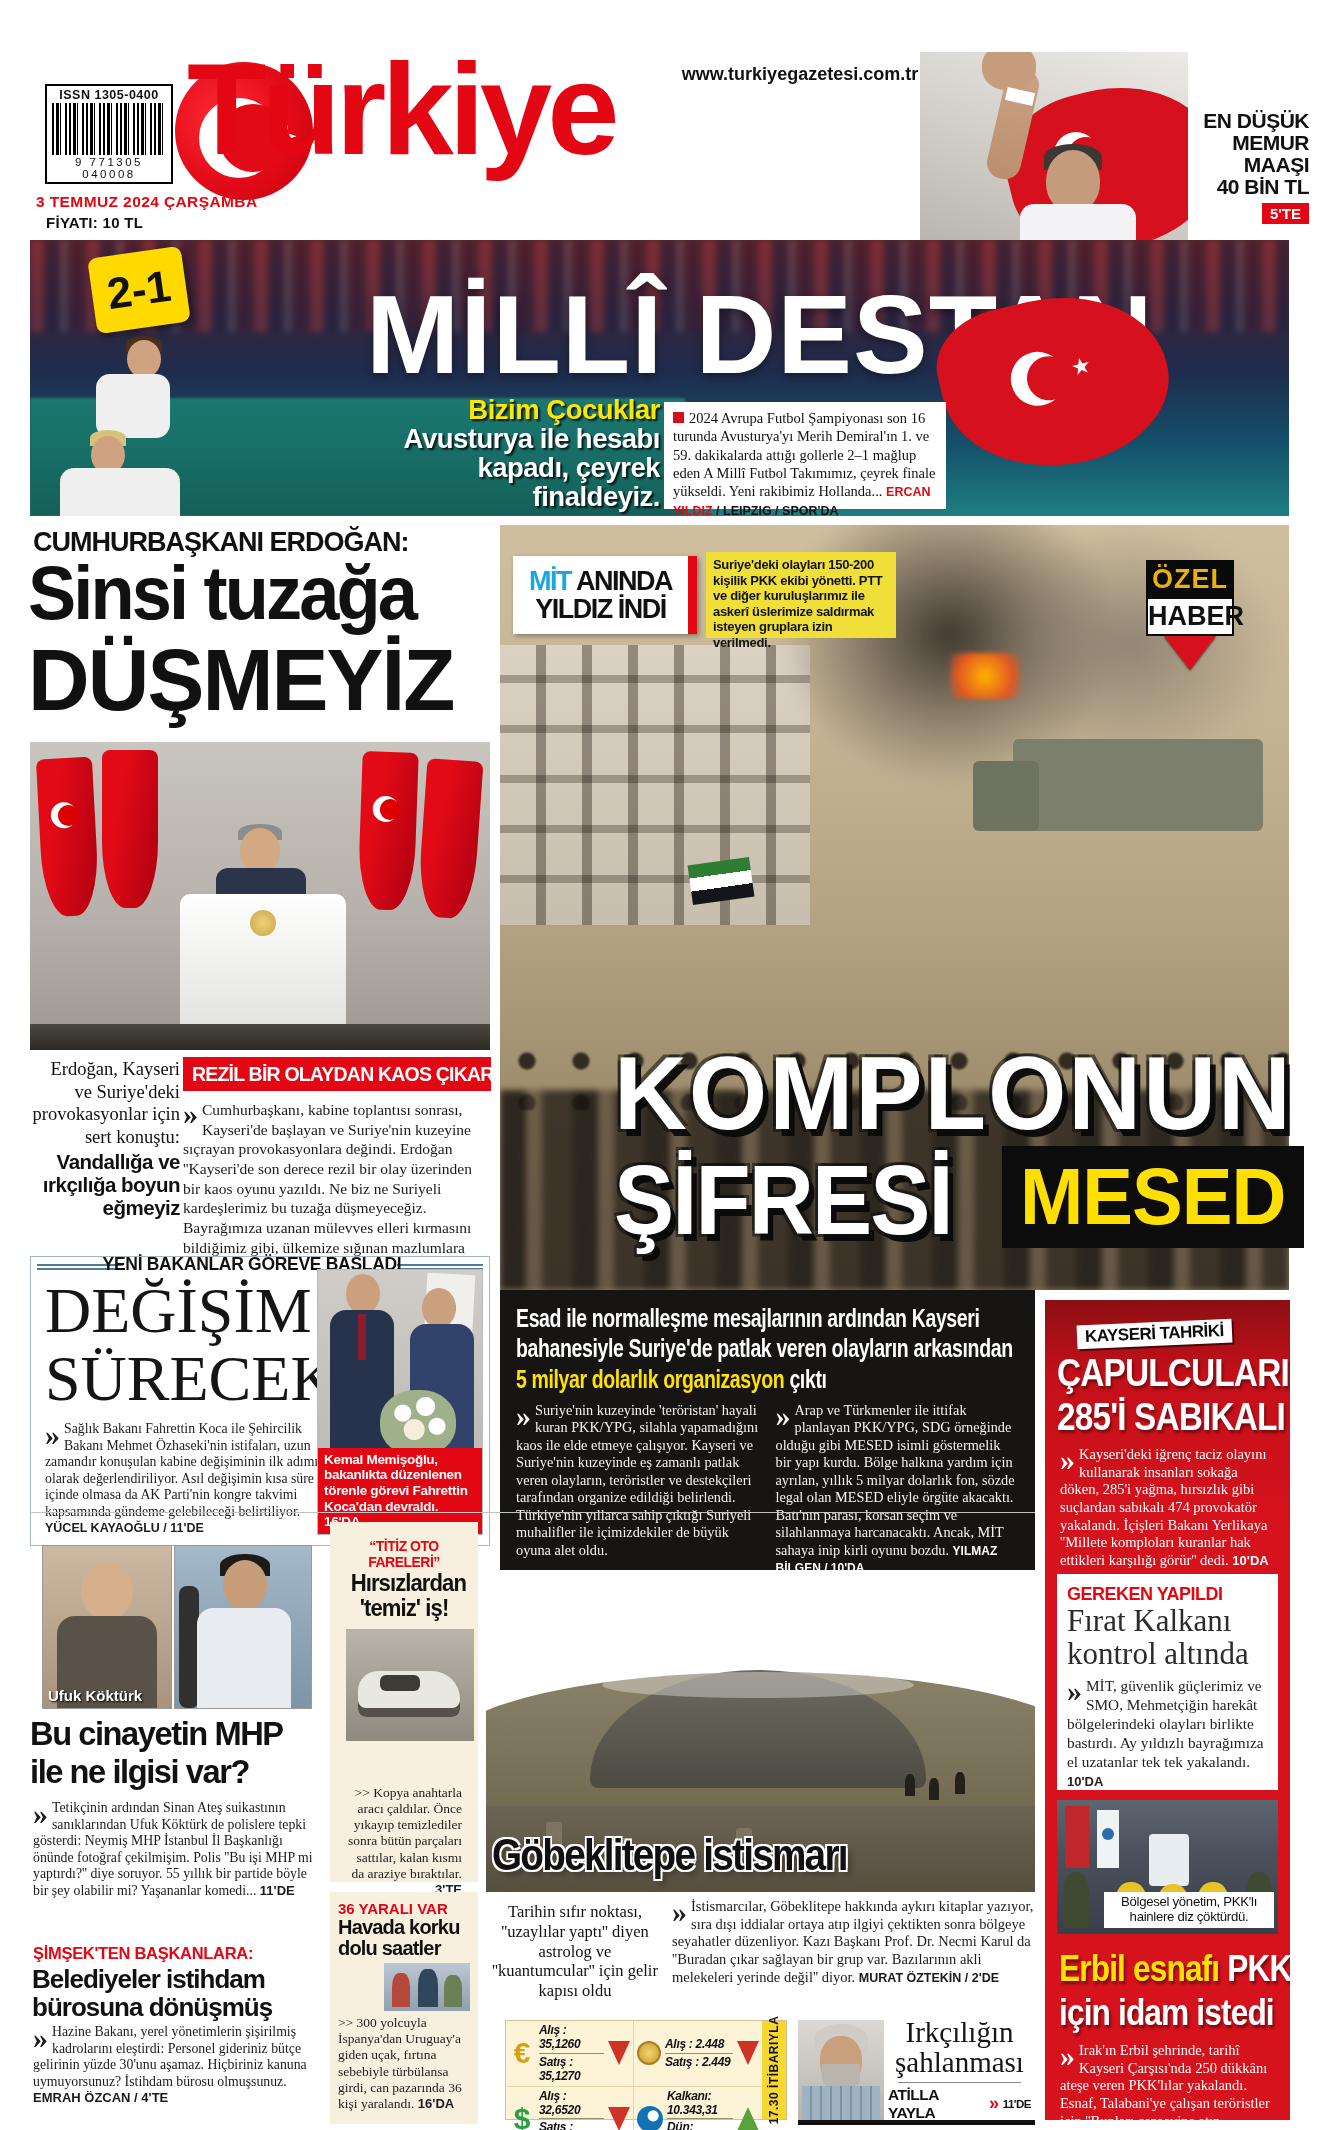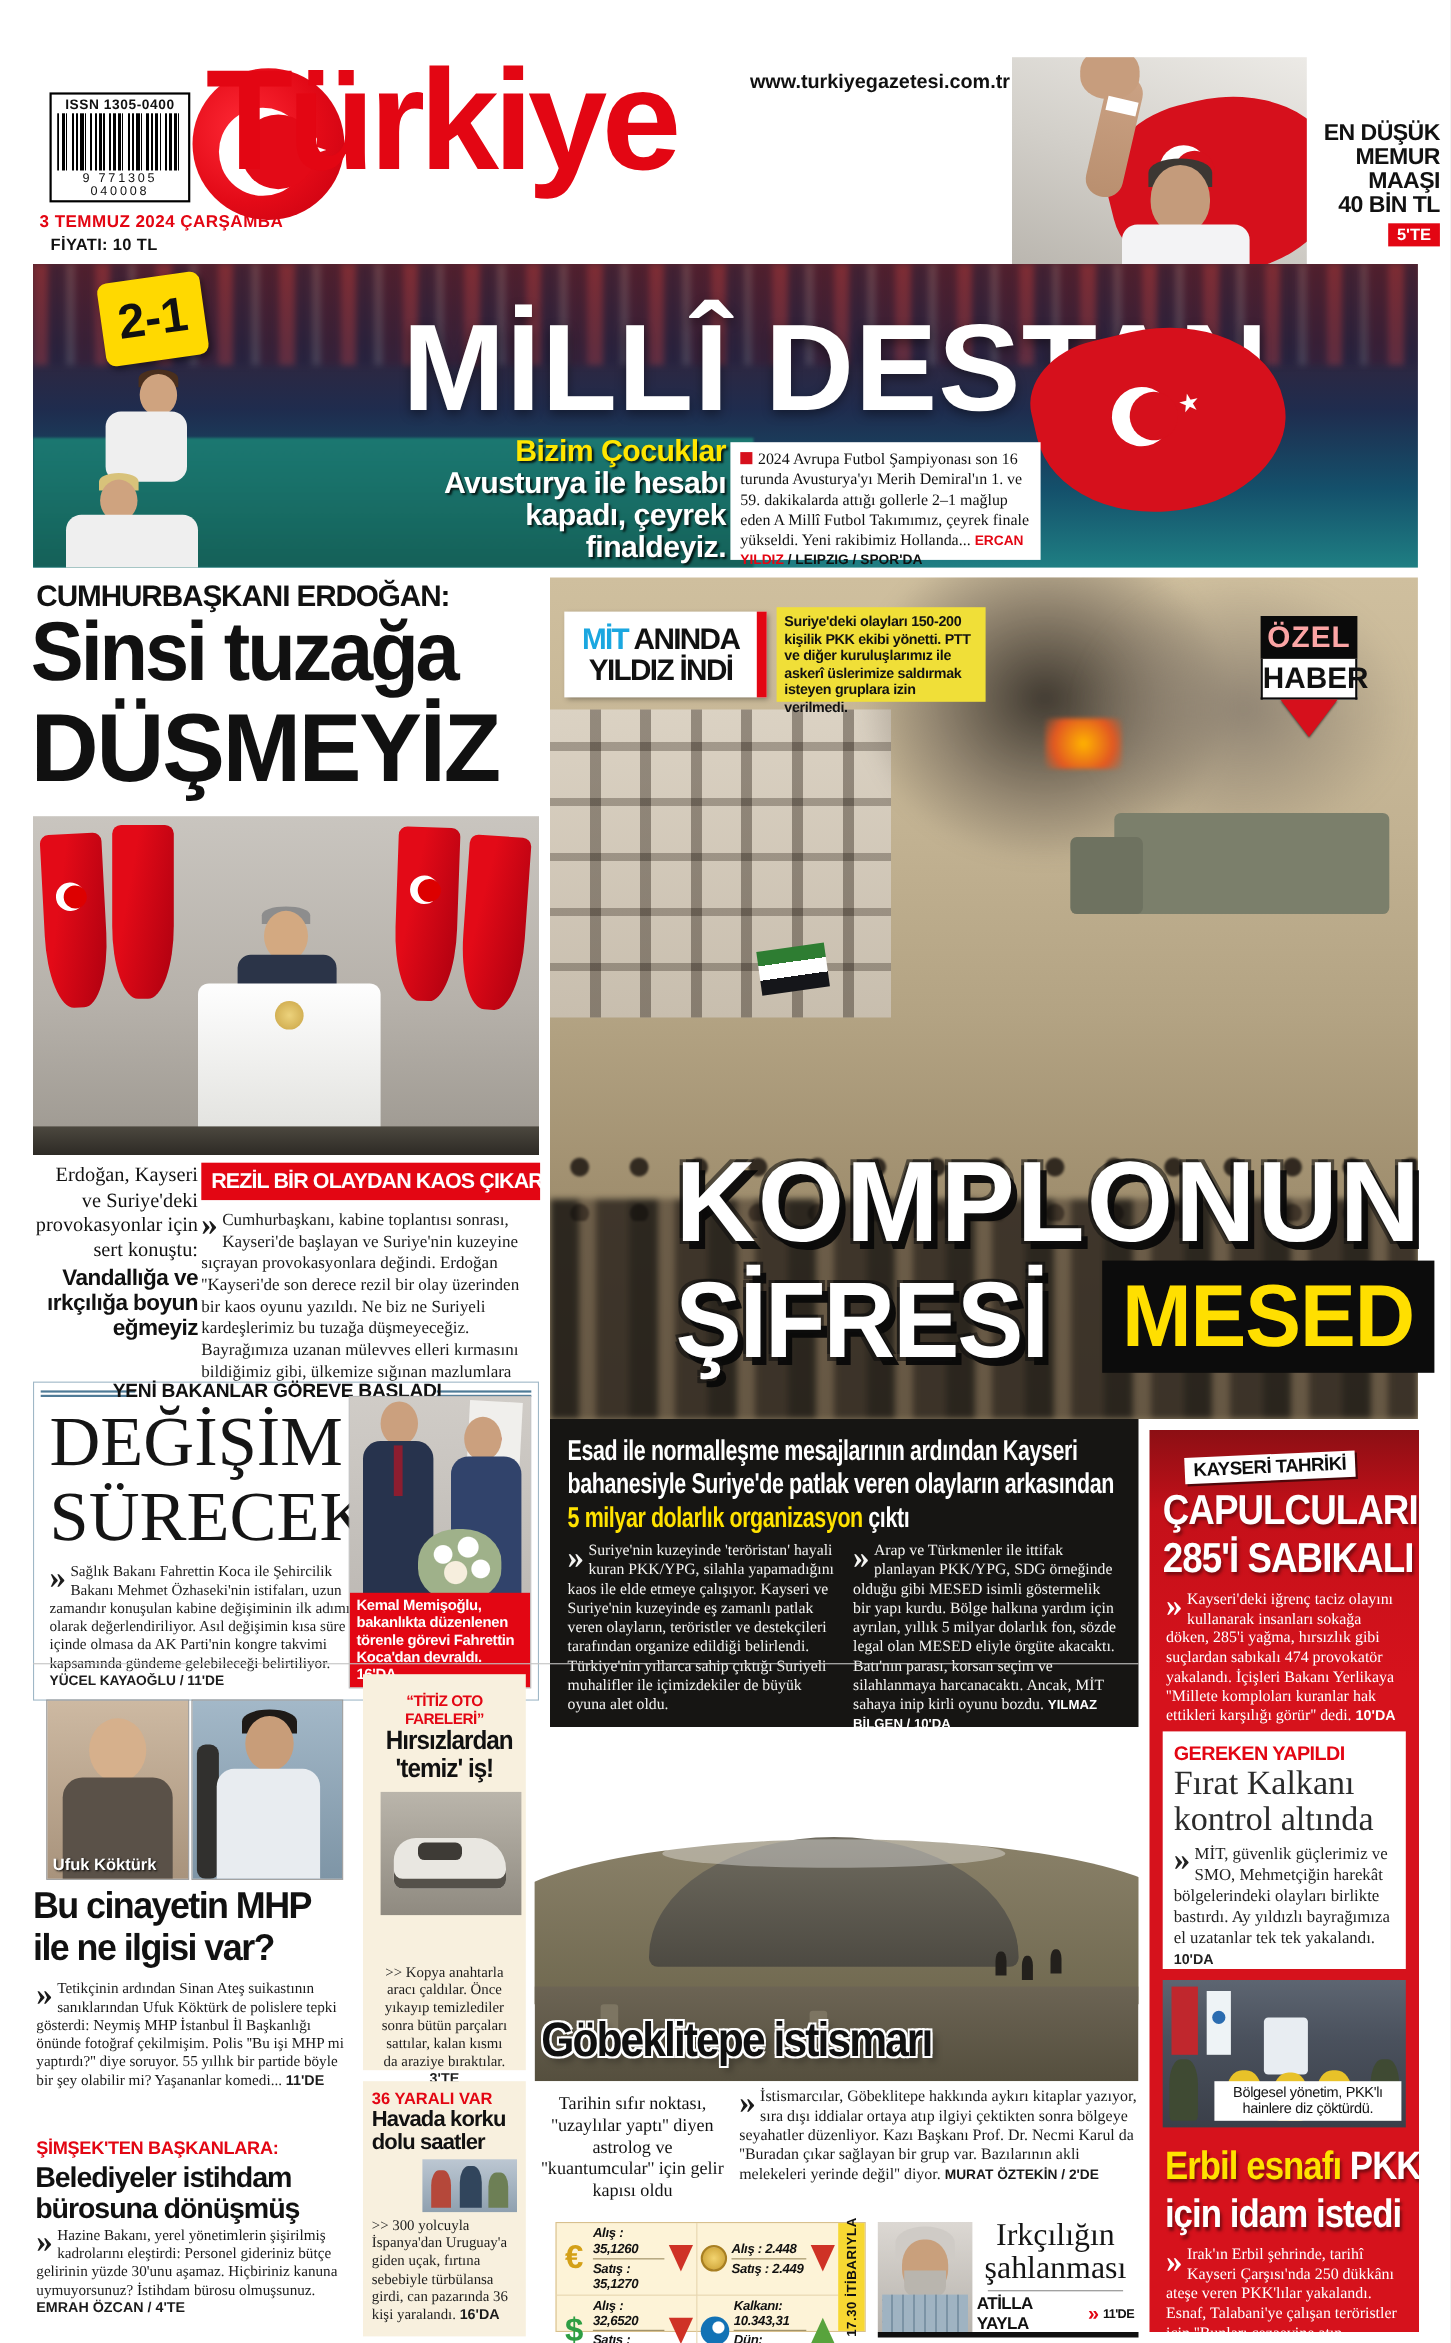--- a/index.html
+++ b/index.html
@@ -122,21 +122,21 @@
   .sy-figs{position:absolute;left:0;right:0;bottom:0;height:200px;filter:blur(3px);
       background:repeating-linear-gradient(90deg,rgba(25,22,18,.85) 0 26px,rgba(75,62,48,.6) 26px 42px,rgba(42,35,28,.82) 42px 72px);}
   .mit-box{left:513px;top:556px;width:184px;height:78px;background:#fff;border-right:9px solid #e30613;
            display:flex;flex-direction:column;justify-content:center;text-align:center;
            box-shadow:2px 2px 5px rgba(0,0,0,.35);box-sizing:border-box;}
   .mit-line{font-weight:bold;font-size:27px;line-height:1.04;letter-spacing:-1.5px;}
   .mit-blue{color:#1ba7e0;}
   .mit-note{left:706px;top:552px;width:190px;height:86px;background:#f0df38;color:#111;font-weight:bold;
             font-size:13px;line-height:1.2;padding:5px 7px;box-sizing:border-box;letter-spacing:-.3px;}
   .ozel{left:1146px;top:560px;width:88px;}
-  .ozel-black{background:#0a0a0a;color:#fca5a5;font-weight:bold;font-size:27px;text-align:center;padding:4px 0;letter-spacing:1px;}
+  .ozel-black{background:#0a0a0a;color:#eab308;font-weight:bold;font-size:27px;text-align:center;padding:4px 0;letter-spacing:1px;}
   .ozel-white{background:#fff;color:#111;font-weight:bold;font-size:27px;text-align:center;padding:2px 0;
               border:2px solid #0a0a0a;border-top:none;}
   .ozel-tri{width:0;height:0;margin:0 auto;border-left:26px solid transparent;border-right:26px solid transparent;
             border-top:34px solid #d6101c;filter:drop-shadow(0 1px 1px rgba(0,0,0,.6));}
   .mes-h{font-weight:bold;color:#fff;white-space:nowrap;transform-origin:left top;
          text-shadow:-3px -3px 0 rgba(15,15,15,.55),3px -3px 0 rgba(15,15,15,.55),-3px 3px 0 rgba(15,15,15,.55),6px 7px 0 rgba(8,8,8,.95);}
   .mes-h1{left:614px;top:1034px;font-size:104px;letter-spacing:2px;transform:scaleX(.97);}
   .mes-h2{left:614px;top:1144px;font-size:98px;letter-spacing:-2px;transform:scaleX(.92);}
   .mes-h3-box{left:1002px;top:1146px;width:302px;height:102px;background:#0c0c0c;display:flex;align-items:center;justify-content:center;}
   .mes-h3{font-size:80px;font-weight:bold;color:#ffdf00;letter-spacing:-1px;transform:scaleX(.95);}
@@ -217,21 +217,21 @@
 
   
   .oto-box{left:330px;top:1522px;width:148px;height:360px;background:#f8f0de;padding:16px;box-sizing:border-box;text-align:center;}
   .oto-tag{color:#e30613;font-weight:bold;font-size:14px;letter-spacing:-.5px;}
   .oto-h{font-size:24px;font-weight:bold;letter-spacing:-1px;line-height:1.06;transform:scaleX(.92);transform-origin:center top;}
   .oto-photo{position:relative;margin:8px auto 6px;width:128px;height:112px;overflow:hidden;
              background:linear-gradient(180deg,#bab5ab,#8f8a80);}
   .car-wreck{position:absolute;left:12px;top:42px;width:102px;height:46px;background:#e9e7e1;
              border-radius:20px 28px 8px 8px;box-shadow:inset 0 -9px 0 #55514a;}
   .car-window{position:absolute;left:34px;top:46px;width:40px;height:16px;background:#3e3b36;border-radius:6px;}
-  .oto-body{text-align:center;font-family:"Liberation Serif",serif;font-size:13.5px;line-height:1.2;color:#1c1c1c;margin-top:44px;}
+  .oto-body{text-align:right;font-family:"Liberation Serif",serif;font-size:13.5px;line-height:1.2;color:#1c1c1c;margin-top:44px;}
   .hav-box{left:330px;top:1892px;width:148px;height:232px;background:#f8f0de;padding:8px;box-sizing:border-box;}
   .hav-tag{color:#e30613;font-weight:bold;font-size:15px;}
   .hav-h{font-size:20px;font-weight:bold;letter-spacing:-.8px;line-height:1.05;white-space:nowrap;}
   .hav-photo{position:relative;margin:4px 0 4px auto;width:86px;height:48px;overflow:hidden;
              background:linear-gradient(180deg,#bcc7d2,#8fa0af);}
   .hv-p1{position:absolute;left:8px;top:10px;width:18px;height:34px;background:#b5483a;border-radius:40% 40% 0 0;}
   .hv-p2{position:absolute;left:34px;top:6px;width:20px;height:38px;background:#31455c;border-radius:40% 40% 0 0;}
   .hv-p3{position:absolute;left:60px;top:12px;width:18px;height:32px;background:#6d7f55;border-radius:40% 40% 0 0;}
   .hav-body{font-family:"Liberation Serif",serif;font-size:13.5px;line-height:1.2;color:#1c1c1c;}
 

